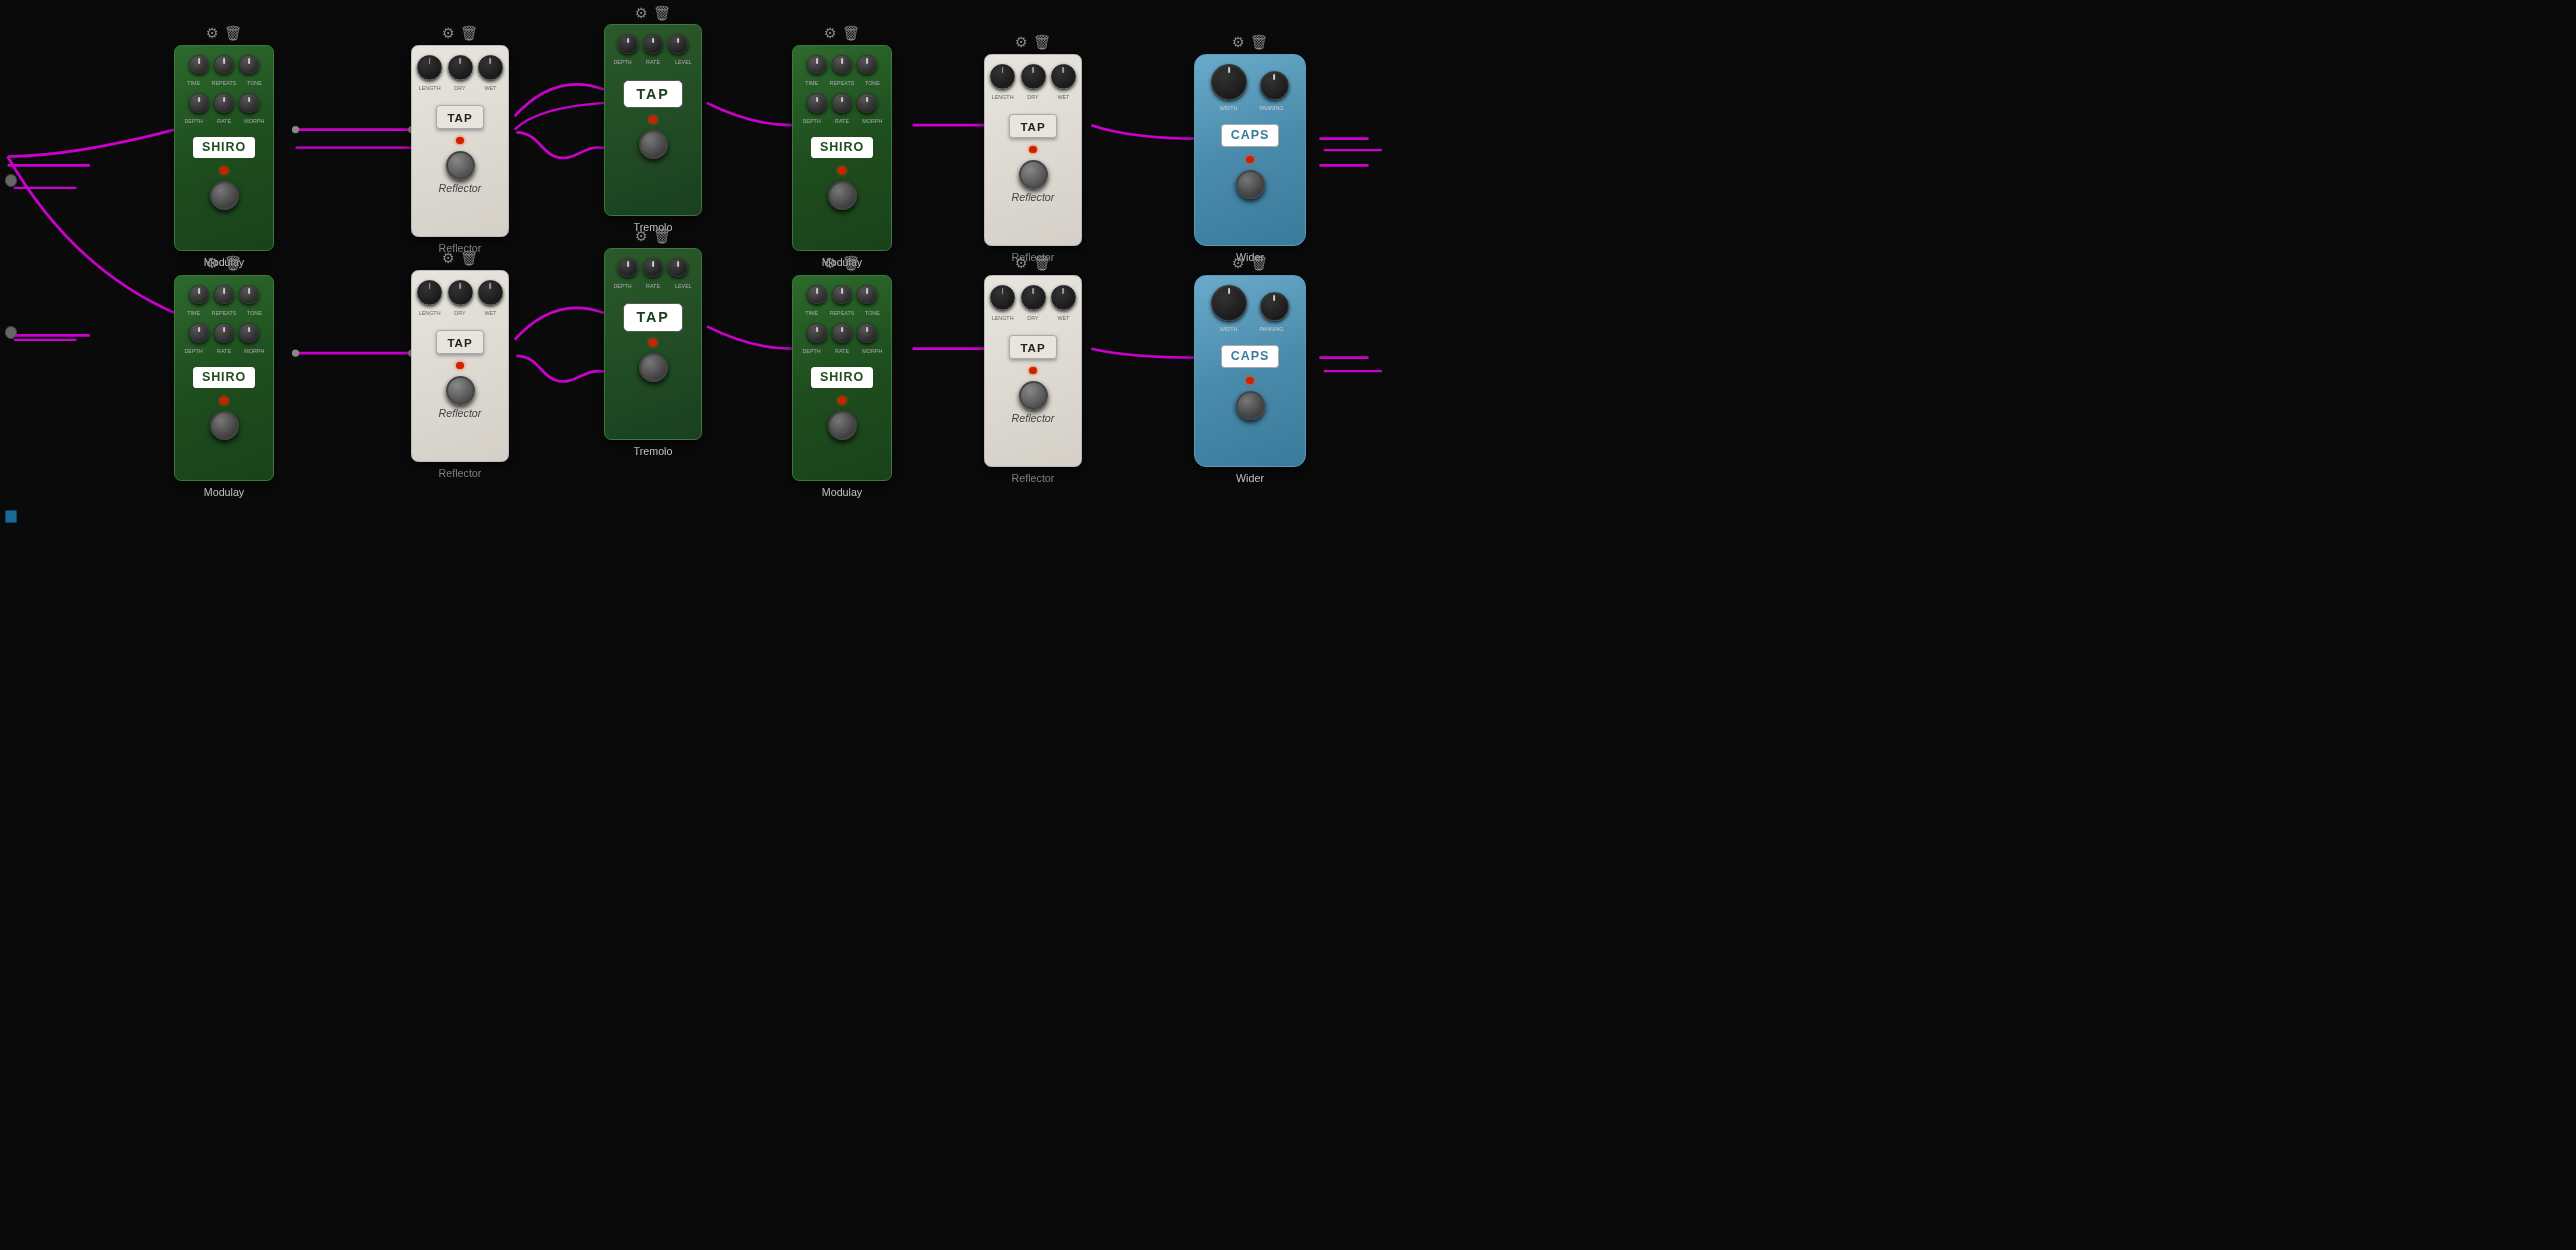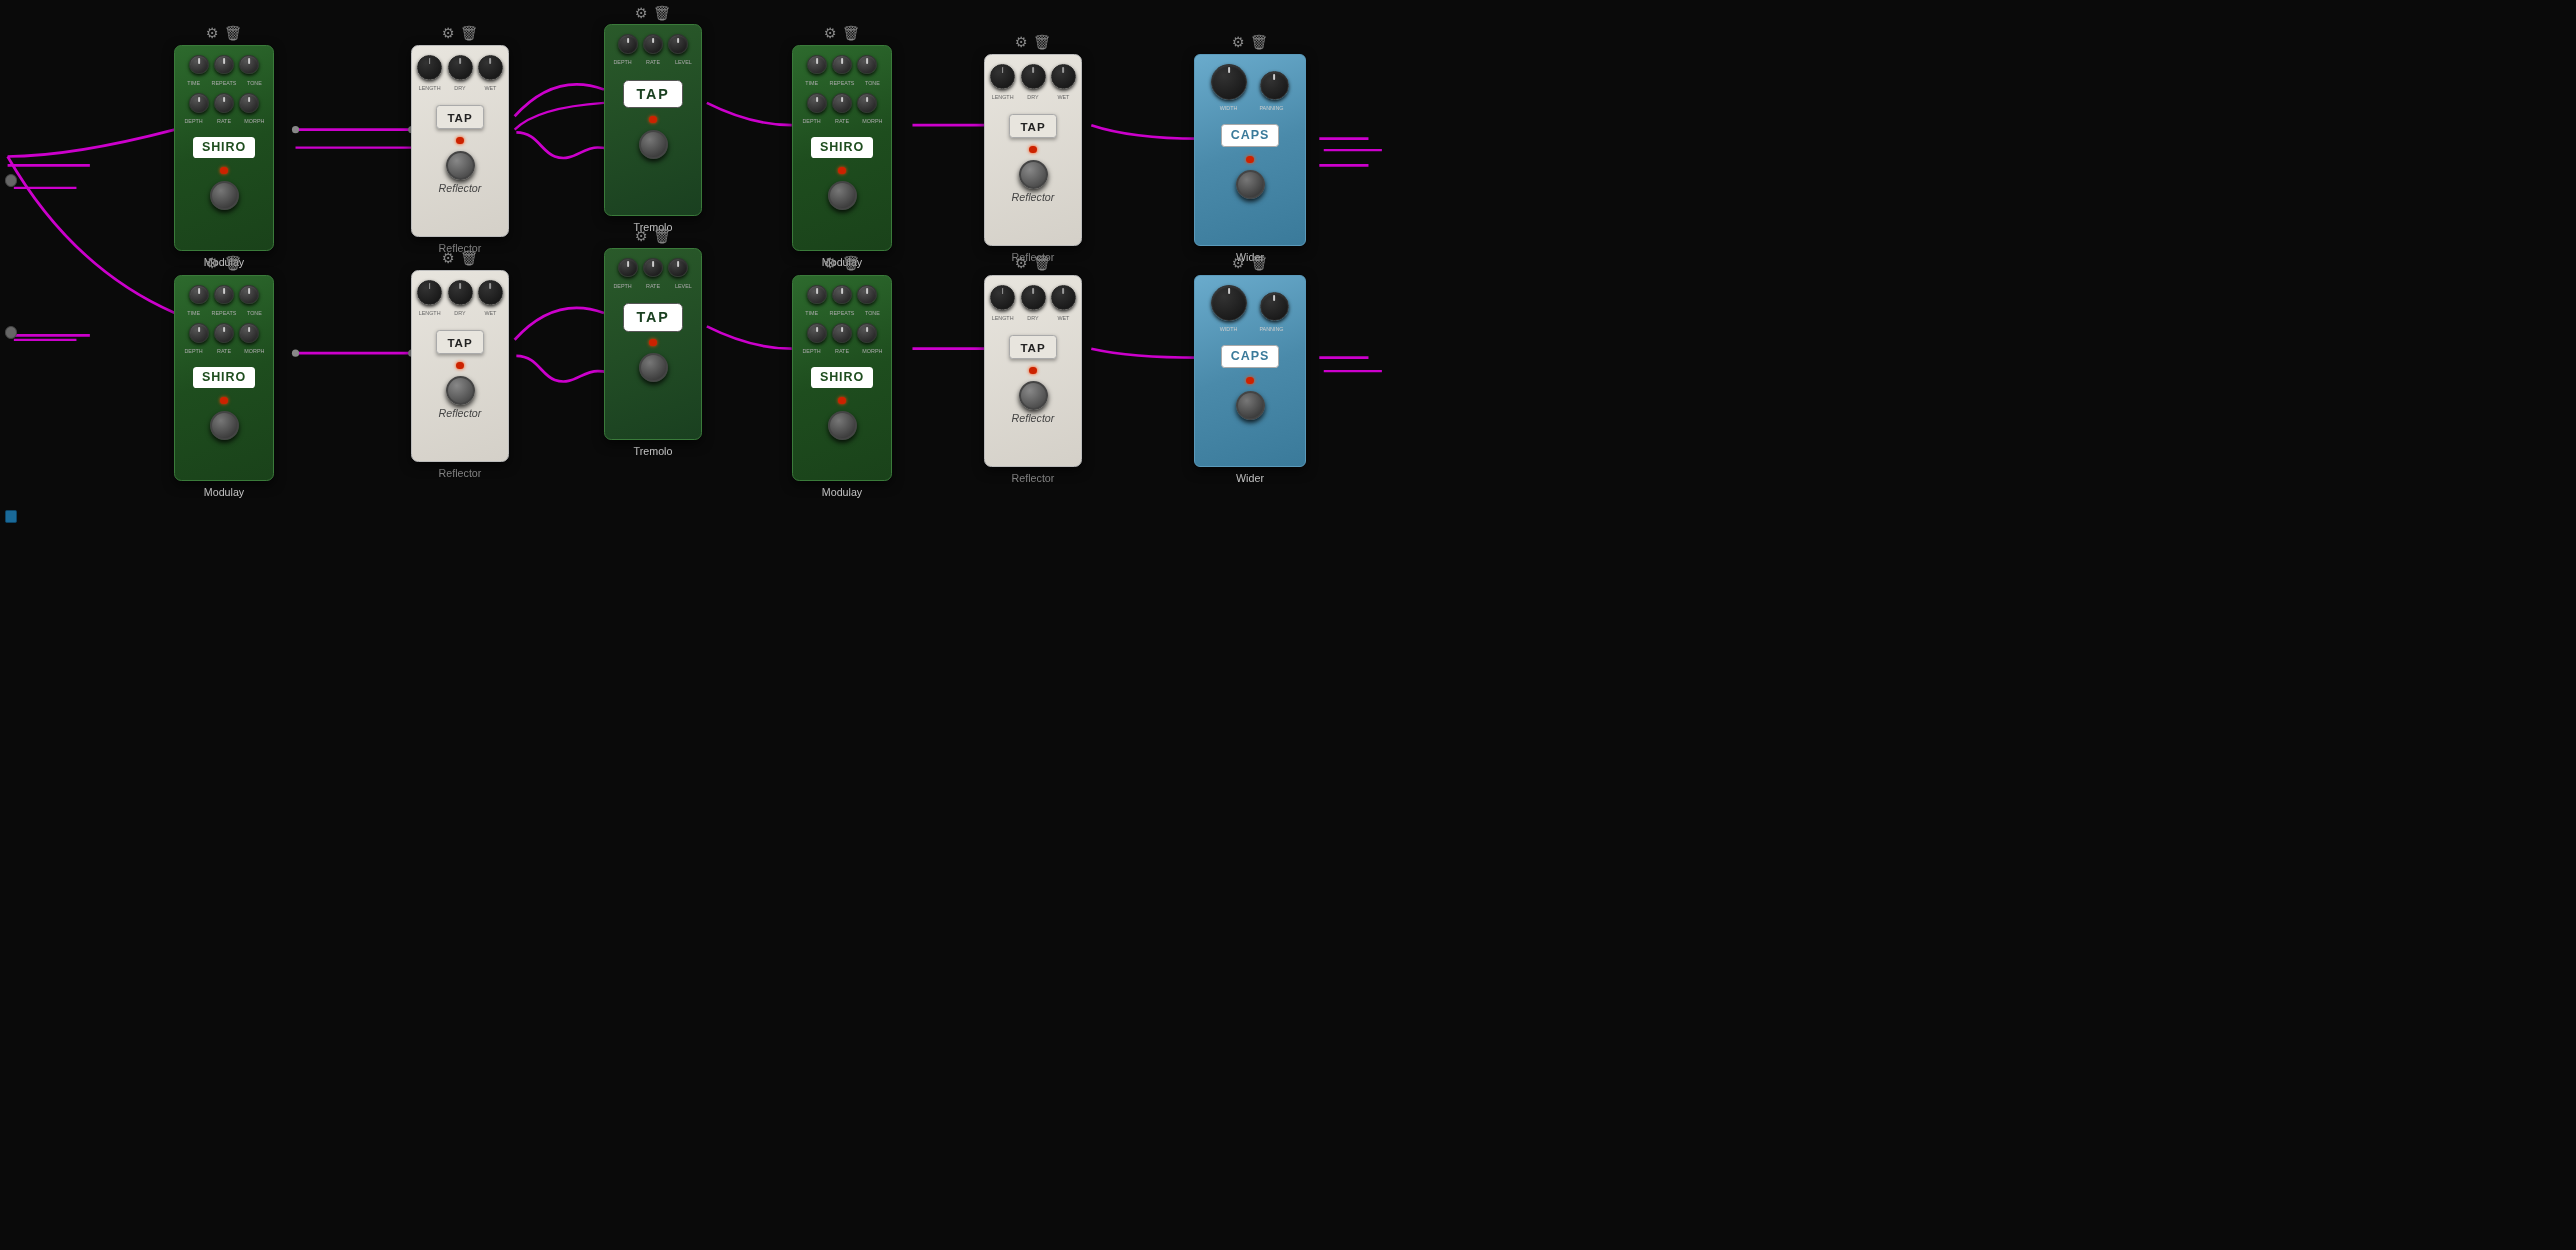--- a/index.html
+++ b/index.html
@@ -213,21 +213,21 @@
       letter-spacing: 1.8px;
       padding: 5.4px 12.5px;
       margin: 7.2px 0 3.6px;
     }
 
     
     .pedal-wider {
       width: 112px;
       height: 192px;
       background: linear-gradient(160deg, #6aabcc 0%, #4a8aaa 50%, #3a7a9a 100%);
-      border-radius: 6px;
+      border-radius: 12px;
       border: 1.8px solid #5a9abb;
       display: flex;
       flex-direction: column;
       align-items: center;
       padding: 9px 5.4px 7.2px;
       position: relative;
       box-shadow: 0 3.6px 10.7px rgba(0,0,0,0.6);
     }
 
     .caps-logo {

